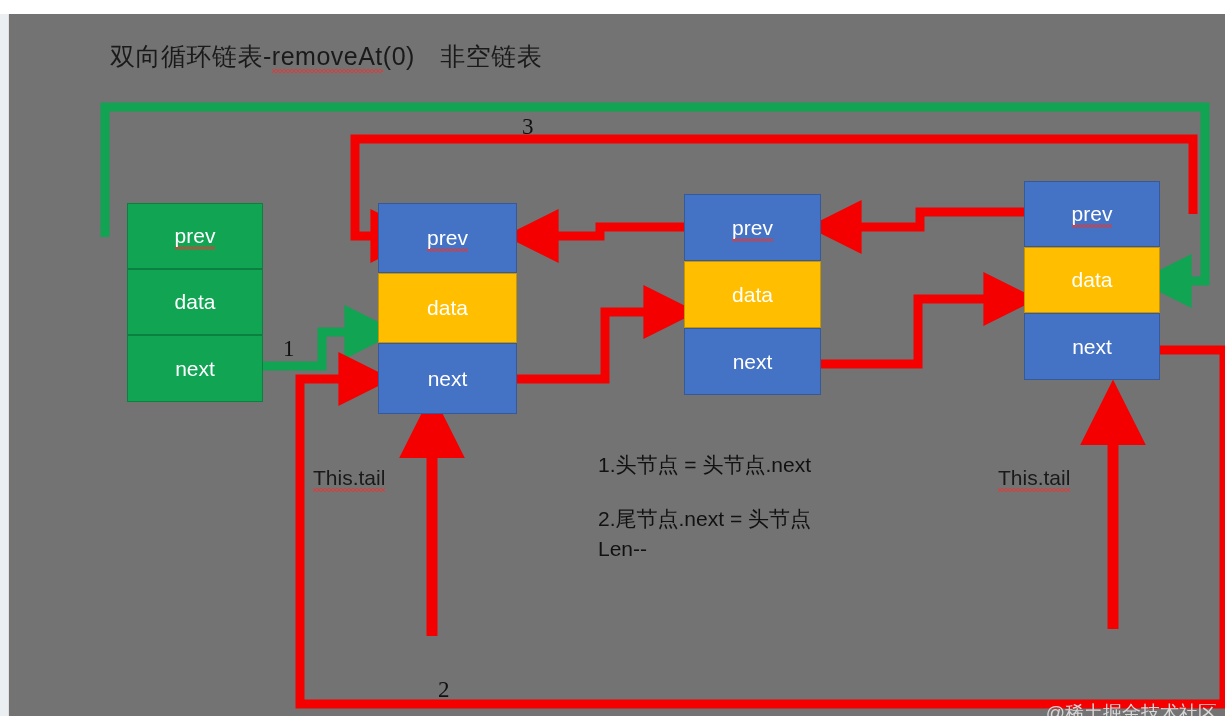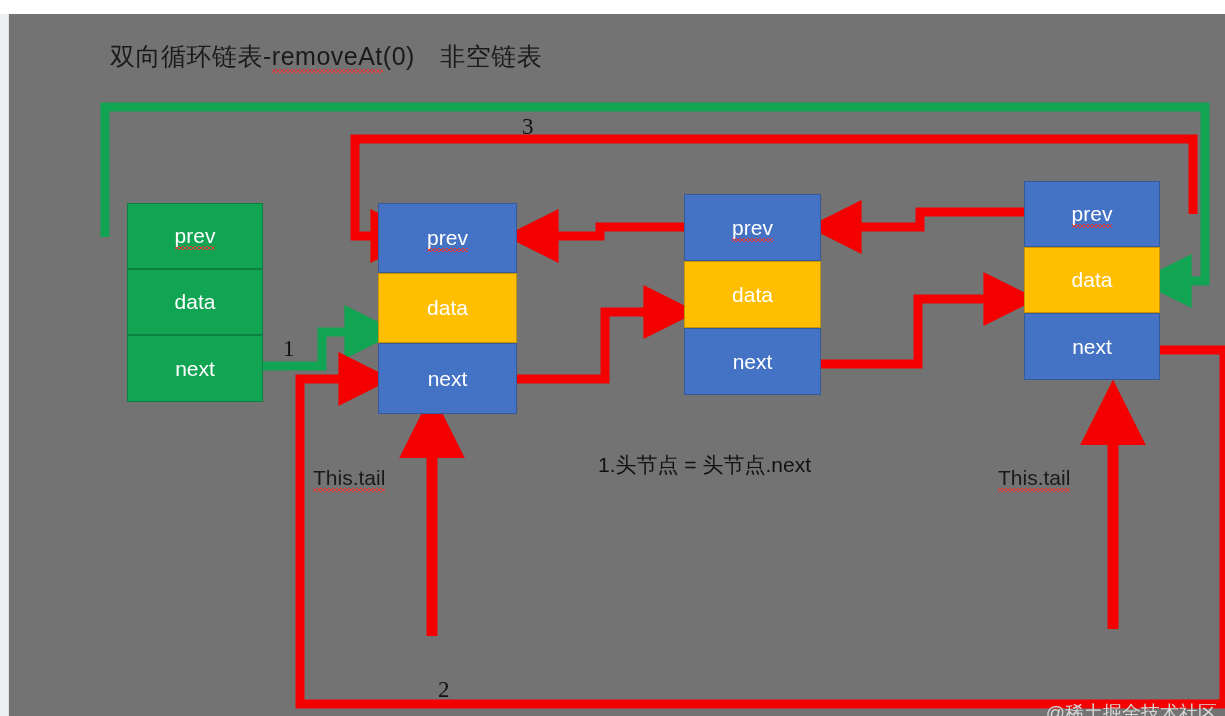--- a/index.html
+++ b/index.html
@@ -216,17 +216,19 @@
 
   <div class="num" style="left:283px; top:322px;">1</div>
   <div class="num" style="left:438px; top:663px;">2</div>
   <div class="num" style="left:522px; top:100px;">3</div>
 
   <div class="ptrlabel" style="left:313px; top:452px;"><span class="squiggle">This.tail</span></div>
   <div class="ptrlabel" style="left:998px; top:452px;"><span class="squiggle">This.tail</span></div>
 
   <div class="legend" style="left:598px; top:440px;">
     <div style="margin-bottom:32px;">1.头节点 = 头节点.next</div>
+    <div style="margin-bottom:8px;">2.尾节点.next = 头节点</div>
+    <div>Len--</div>
   </div>
 
   <div class="watermark">@稀土掘金技术社区</div>
 
 </div>
 
 </body></html>

